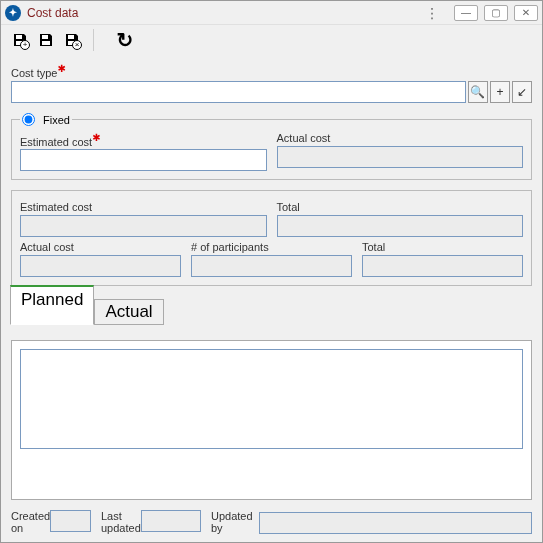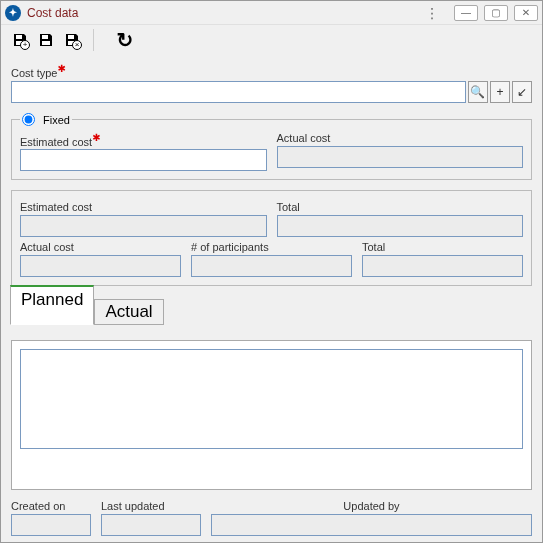--- a/index.html
+++ b/index.html
@@ -70,21 +70,21 @@
   .tabrow { display:flex; position:relative; top:-1px; margin-top:-18px; margin-left:-1px;}
   .tab {
     padding:3px 10px; border:1px solid #aaa; background:#fff;
     font-size:17px; position:relative;
   }
   .tab.active { border-top:2px solid #3a9a3a; border-bottom:1px solid #fff; z-index:2; }
   .tab.inactive { background:#f0f0f0; border-bottom:1px solid #aaa; margin-top:14px; padding-top:2px; padding-bottom:2px;}
   .tabbody { padding:8px; flex:1; display:flex; flex-direction:column; }
   textarea.txt { height:100px; resize:none; font-family:inherit; }
   .footer { display:flex; gap:10px; margin-top:10px; }
-  .footer .col { display:flex; flex-direction:column; }
+  .footer .col { display:flex; flex-direction:row; }
   .footer .col.small { width:80px; }
   .footer .col.small2 { width:100px; }
   .footer .col.grow { flex:1;align-items:center; }
   .spacer-tabs { height:18px; }
 </style>
 </head>
 <body>
 
 <div class="window">
 

